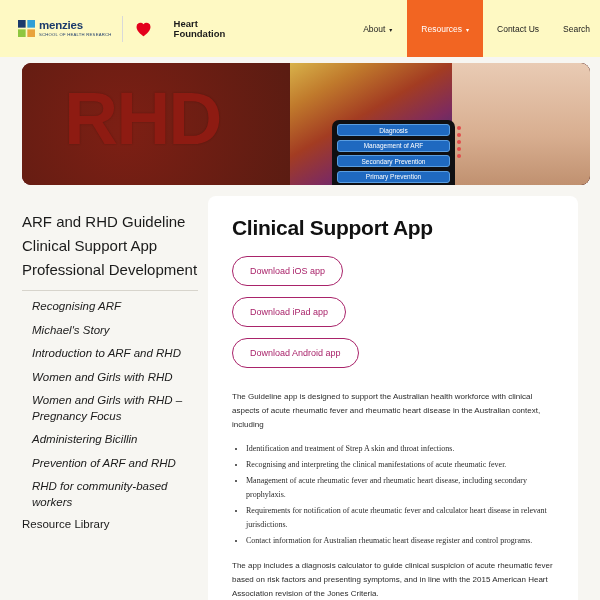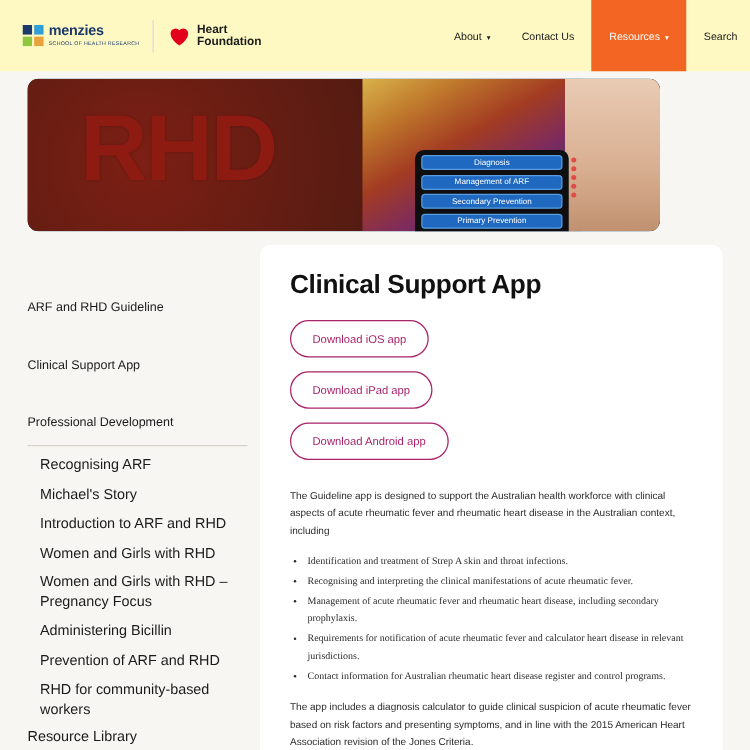--- a/index.html
+++ b/index.html
@@ -36,21 +36,21 @@
     font-size: 11.5px; font-weight: bold; color: #1b3a6b;
     letter-spacing: -0.2px; display: block;
   }
   .menzies-sub {
     font-size: 4.2px; color: #1b3a6b; display: block;
     letter-spacing: 0.25px; margin-top: 1px;
   }
   .divider-v {
     width: 1px; height: 26px; background: #d9d9d9;
   }
-  .hf-logo { display: flex; align-items: center; gap: 4px; }
+  .hf-logo { display: flex; align-items: center; gap: 20px; }
   .hf-mark { width: 21px; height: 21px; display:block; }
   .hf-text { line-height: 1.05; }
   .hf-l1 { font-size: 9.5px; font-weight: bold; color: #1b1b1b; display:block; }
   .hf-l2 { font-size: 9.5px; font-weight: bold; color: #1b1b1b; display:block; }
 
   .nav {
     position: absolute;
     right: 0; top: 0;
     height: 57px;
     display: flex;
@@ -72,24 +72,24 @@
     color: #ffffff;
     font-weight: normal;
     padding: 0 14px;
   }
   .nav-item.plain { padding: 0 10px; }
 
   
   .hero {
     position: absolute;
     left: 22px; top: 63px;
-    width: 506px; height: 122px;
+    width: 568px; height: 122px;
     border-radius: 9px;
     overflow: hidden;
-    background: #7dd3fc;
+    background: #f9a8d4;
   }
   .hero-bg {
     position: absolute; inset: 0;
     background:
       radial-gradient(circle at 18% 55%, #7d1f14 0%, #5a1c12 38%, #3c170e 70%),
       linear-gradient(90deg, #43190f 0%, #6b2013 35%, #3d1a11 100%);
   }
   .hero-rhd {
     position: absolute;
     left: 42px; top: 12px;
@@ -138,35 +138,35 @@
   }
   .dot { width: 4px; height: 4px; border-radius: 50%; background: #e24a4a; }
 
   
   .sidebar {
     position: absolute;
     left: 22px; top: 210px;
     width: 176px;
   }
   .side-top-item {
-    font-size: 10px;
+    font-size: 15px;
     color: #1b1b1b;
     padding: 3px 0 4px 0;
     cursor: pointer;
-    margin-top: 28px;
   }
   .side-rule {
     height: 1px; background: #d7d4cc; margin: 8px 0 4px 0;
   }
   .side-sub {
     font-size: 11.5px;
     color: #1b1b1b;
     padding: 4px 0 4px 10px;
     line-height: 1.35;
     cursor: pointer;
+    font-style: italic;
   }
   .side-last {
     font-size: 11.5px; color: #1b1b1b;
     padding: 4px 0 0 0; cursor: pointer;
   }
 
   
   .card {
     position: absolute;
     left: 208px; top: 196px;
@@ -243,26 +243,26 @@
           <span class="hf-l2">Foundation</span>
         </span>
       </div>
     </div>
 
     <div class="nav">
       <div class="nav-item">
         <span>About</span>
         <span class="caret">▾</span>
       </div>
-      <div class="nav-item plain">
-        <span>Contact Us</span>
-      </div>
       <div class="nav-item active">
         <span>Resources</span>
         <span class="caret">▾</span>
+      </div>
+      <div class="nav-item plain">
+        <span>Contact Us</span>
       </div>
       <div class="nav-item plain">
         <span>Search</span>
       </div>
     </div>
   </div>
 
   <div class="hero">
     <div class="hero-bg"></div>
     <div class="hero-rhd">RHD</div>

